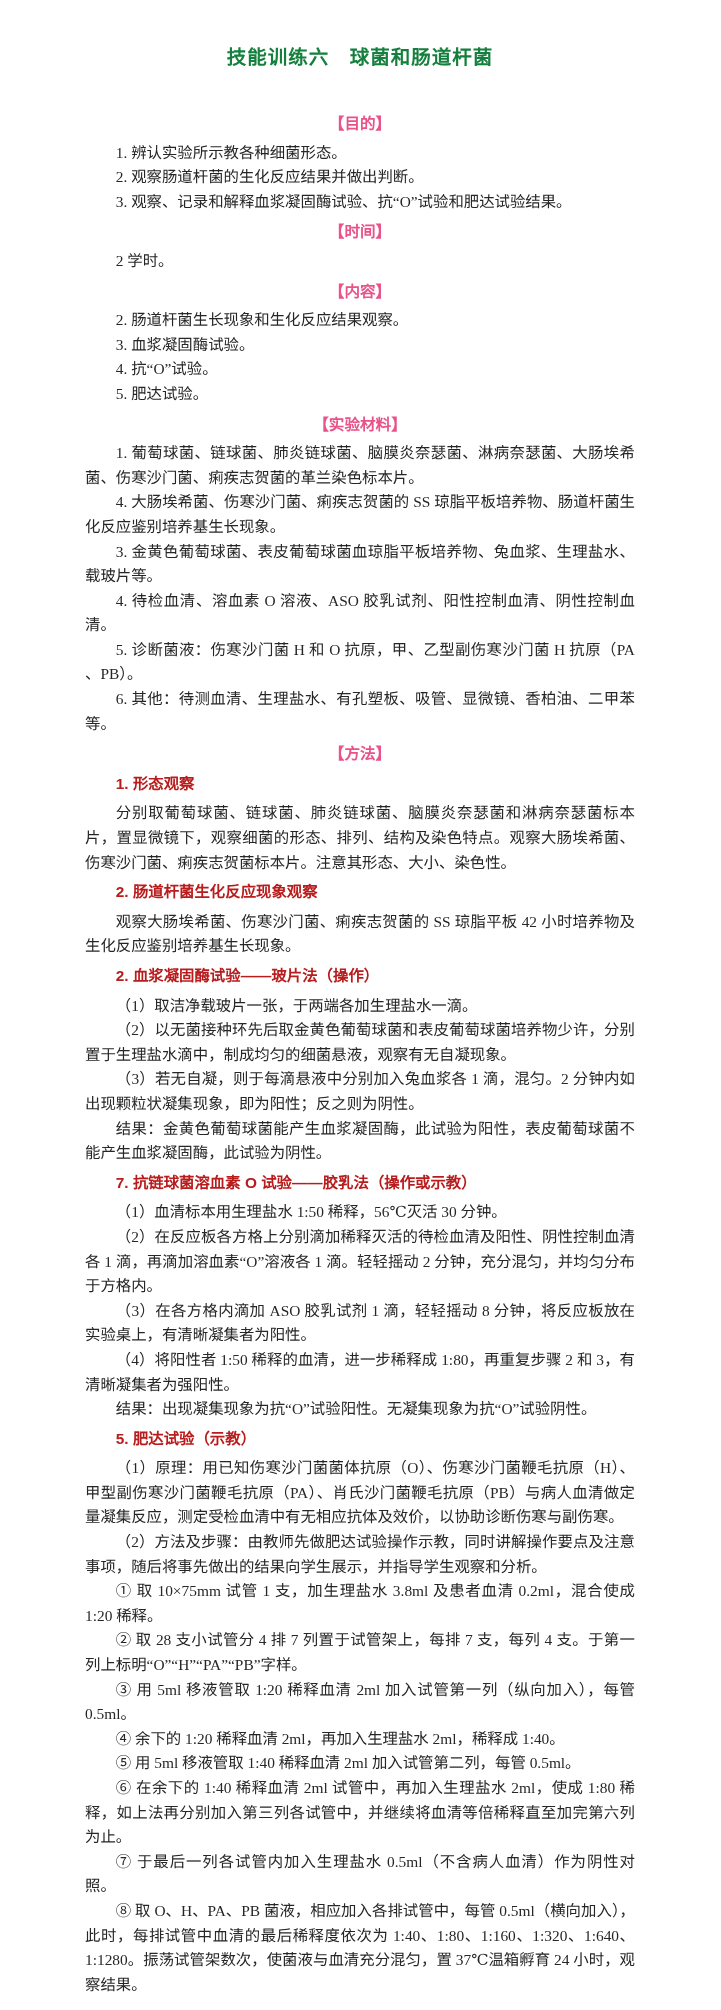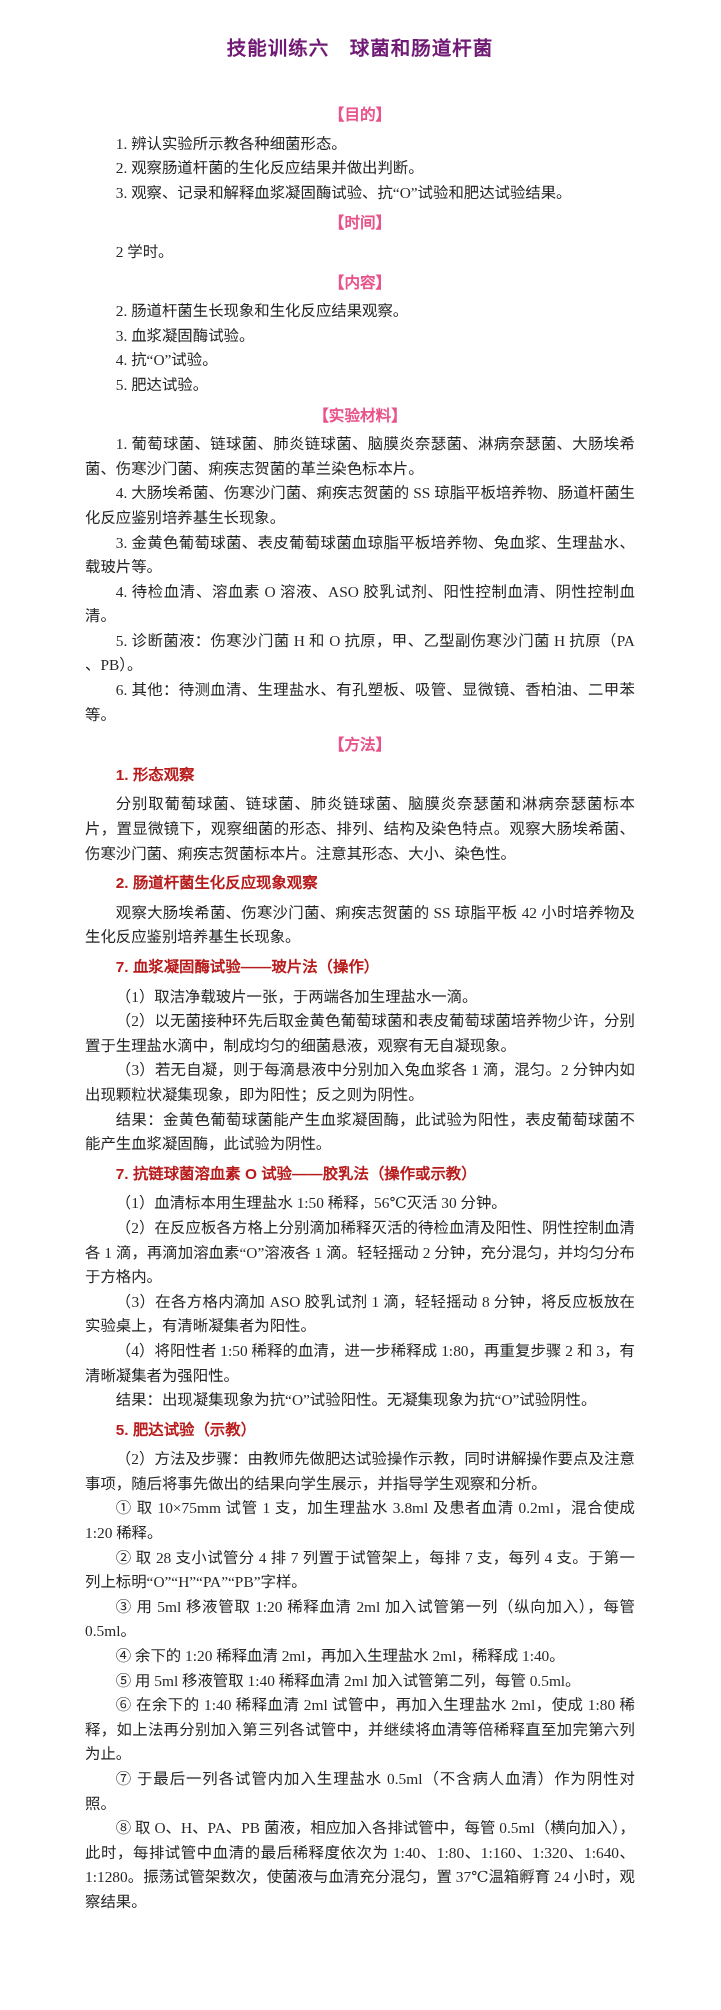--- a/index.html
+++ b/index.html
@@ -15,24 +15,24 @@
     font-size: 15.4px;
     line-height: 24.6px;
     text-align: justify;
     overflow: hidden;
   }
   .doc-title {
     font-family: "Liberation Sans", "DejaVu Sans", sans-serif;
     font-weight: bold;
     font-size: 19.5px;
     line-height: 26px;
-    color: #701a75;
+    color: #15803d;
     text-align: center;
     letter-spacing: 1px;
-    margin: 5px 0 42px 0;
+    margin: 14px 0 42px 0;
   }
   .sec-heading {
     font-family: "Liberation Sans", "DejaVu Sans", sans-serif;
     font-size: 15.6px;
     font-weight: bold;
     color: var(--accent, #e8538a);
     margin: 6px 0 4px 0;
     text-align: center;
     text-indent: 0;
   }
@@ -85,32 +85,33 @@
     <p class="item">5. 诊断菌液：伤寒沙门菌 H 和 O 抗原，甲、乙型副伤寒沙门菌 H 抗原（PA 、PB）。</p>
     <p class="item">6. 其他：待测血清、生理盐水、有孔塑板、吸管、显微镜、香柏油、二甲苯等。</p>
   </div>
 
   <div>
     <p class="sec-heading">【方法】</p>
     <p class="m-subhead">1. 形态观察</p>
     <p class="m-para">分别取葡萄球菌、链球菌、肺炎链球菌、脑膜炎奈瑟菌和淋病奈瑟菌标本片，置显微镜下，观察细菌的形态、排列、结构及染色特点。观察大肠埃希菌、伤寒沙门菌、痢疾志贺菌标本片。注意其形态、大小、染色性。</p>
     <p class="m-subhead">2. 肠道杆菌生化反应现象观察</p>
     <p class="m-para">观察大肠埃希菌、伤寒沙门菌、痢疾志贺菌的 SS 琼脂平板 42 小时培养物及生化反应鉴别培养基生长现象。</p>
-    <p class="m-subhead">7. 血浆凝固酶试验——玻片法（操作）</p>
+    <p class="m-subhead">2. 血浆凝固酶试验——玻片法（操作）</p>
     <p class="m-para">（1）取洁净载玻片一张，于两端各加生理盐水一滴。</p>
     <p class="m-para">（2）以无菌接种环先后取金黄色葡萄球菌和表皮葡萄球菌培养物少许，分别置于生理盐水滴中，制成均匀的细菌悬液，观察有无自凝现象。</p>
     <p class="m-para">（3）若无自凝，则于每滴悬液中分别加入兔血浆各 1 滴，混匀。2 分钟内如出现颗粒状凝集现象，即为阳性；反之则为阴性。</p>
     <p class="m-para">结果：金黄色葡萄球菌能产生血浆凝固酶，此试验为阳性，表皮葡萄球菌不能产生血浆凝固酶，此试验为阴性。</p>
     <p class="m-subhead">7. 抗链球菌溶血素 O 试验——胶乳法（操作或示教）</p>
     <p class="m-para">（1）血清标本用生理盐水 1:50 稀释，56℃灭活 30 分钟。</p>
     <p class="m-para">（2）在反应板各方格上分别滴加稀释灭活的待检血清及阳性、阴性控制血清各 1 滴，再滴加溶血素“O”溶液各 1 滴。轻轻摇动 2 分钟，充分混匀，并均匀分布于方格内。</p>
     <p class="m-para">（3）在各方格内滴加 ASO 胶乳试剂 1 滴，轻轻摇动 8 分钟，将反应板放在实验桌上，有清晰凝集者为阳性。</p>
     <p class="m-para">（4）将阳性者 1:50 稀释的血清，进一步稀释成 1:80，再重复步骤 2 和 3，有清晰凝集者为强阳性。</p>
     <p class="m-para">结果：出现凝集现象为抗“O”试验阳性。无凝集现象为抗“O”试验阴性。</p>
     <p class="m-subhead">5. 肥达试验（示教）</p>
+    <p class="m-para">（1）原理：用已知伤寒沙门菌菌体抗原（O）、伤寒沙门菌鞭毛抗原（H）、甲型副伤寒沙门菌鞭毛抗原（PA）、肖氏沙门菌鞭毛抗原（PB）与病人血清做定量凝集反应，测定受检血清中有无相应抗体及效价，以协助诊断伤寒与副伤寒。</p>
     <p class="m-para">（2）方法及步骤：由教师先做肥达试验操作示教，同时讲解操作要点及注意事项，随后将事先做出的结果向学生展示，并指导学生观察和分析。</p>
     <p class="m-para">① 取 10×75mm 试管 1 支，加生理盐水 3.8ml 及患者血清 0.2ml，混合使成 1:20 稀释。</p>
     <p class="m-para">② 取 28 支小试管分 4 排 7 列置于试管架上，每排 7 支，每列 4 支。于第一列上标明“O”“H”“PA”“PB”字样。</p>
     <p class="m-para">③ 用 5ml 移液管取 1:20 稀释血清 2ml 加入试管第一列（纵向加入），每管 0.5ml。</p>
     <p class="m-para">④ 余下的 1:20 稀释血清 2ml，再加入生理盐水 2ml，稀释成 1:40。</p>
     <p class="m-para">⑤ 用 5ml 移液管取 1:40 稀释血清 2ml 加入试管第二列，每管 0.5ml。</p>
     <p class="m-para">⑥ 在余下的 1:40 稀释血清 2ml 试管中，再加入生理盐水 2ml，使成 1:80 稀释，如上法再分别加入第三列各试管中，并继续将血清等倍稀释直至加完第六列为止。</p>
     <p class="m-para">⑦ 于最后一列各试管内加入生理盐水 0.5ml（不含病人血清）作为阴性对照。</p>
     <p class="m-para">⑧ 取 O、H、PA、PB 菌液，相应加入各排试管中，每管 0.5ml（横向加入），此时，每排试管中血清的最后稀释度依次为 1:40、1:80、1:160、1:320、1:640、1:1280。振荡试管架数次，使菌液与血清充分混匀，置 37℃温箱孵育 24 小时，观察结果。</p>
 

